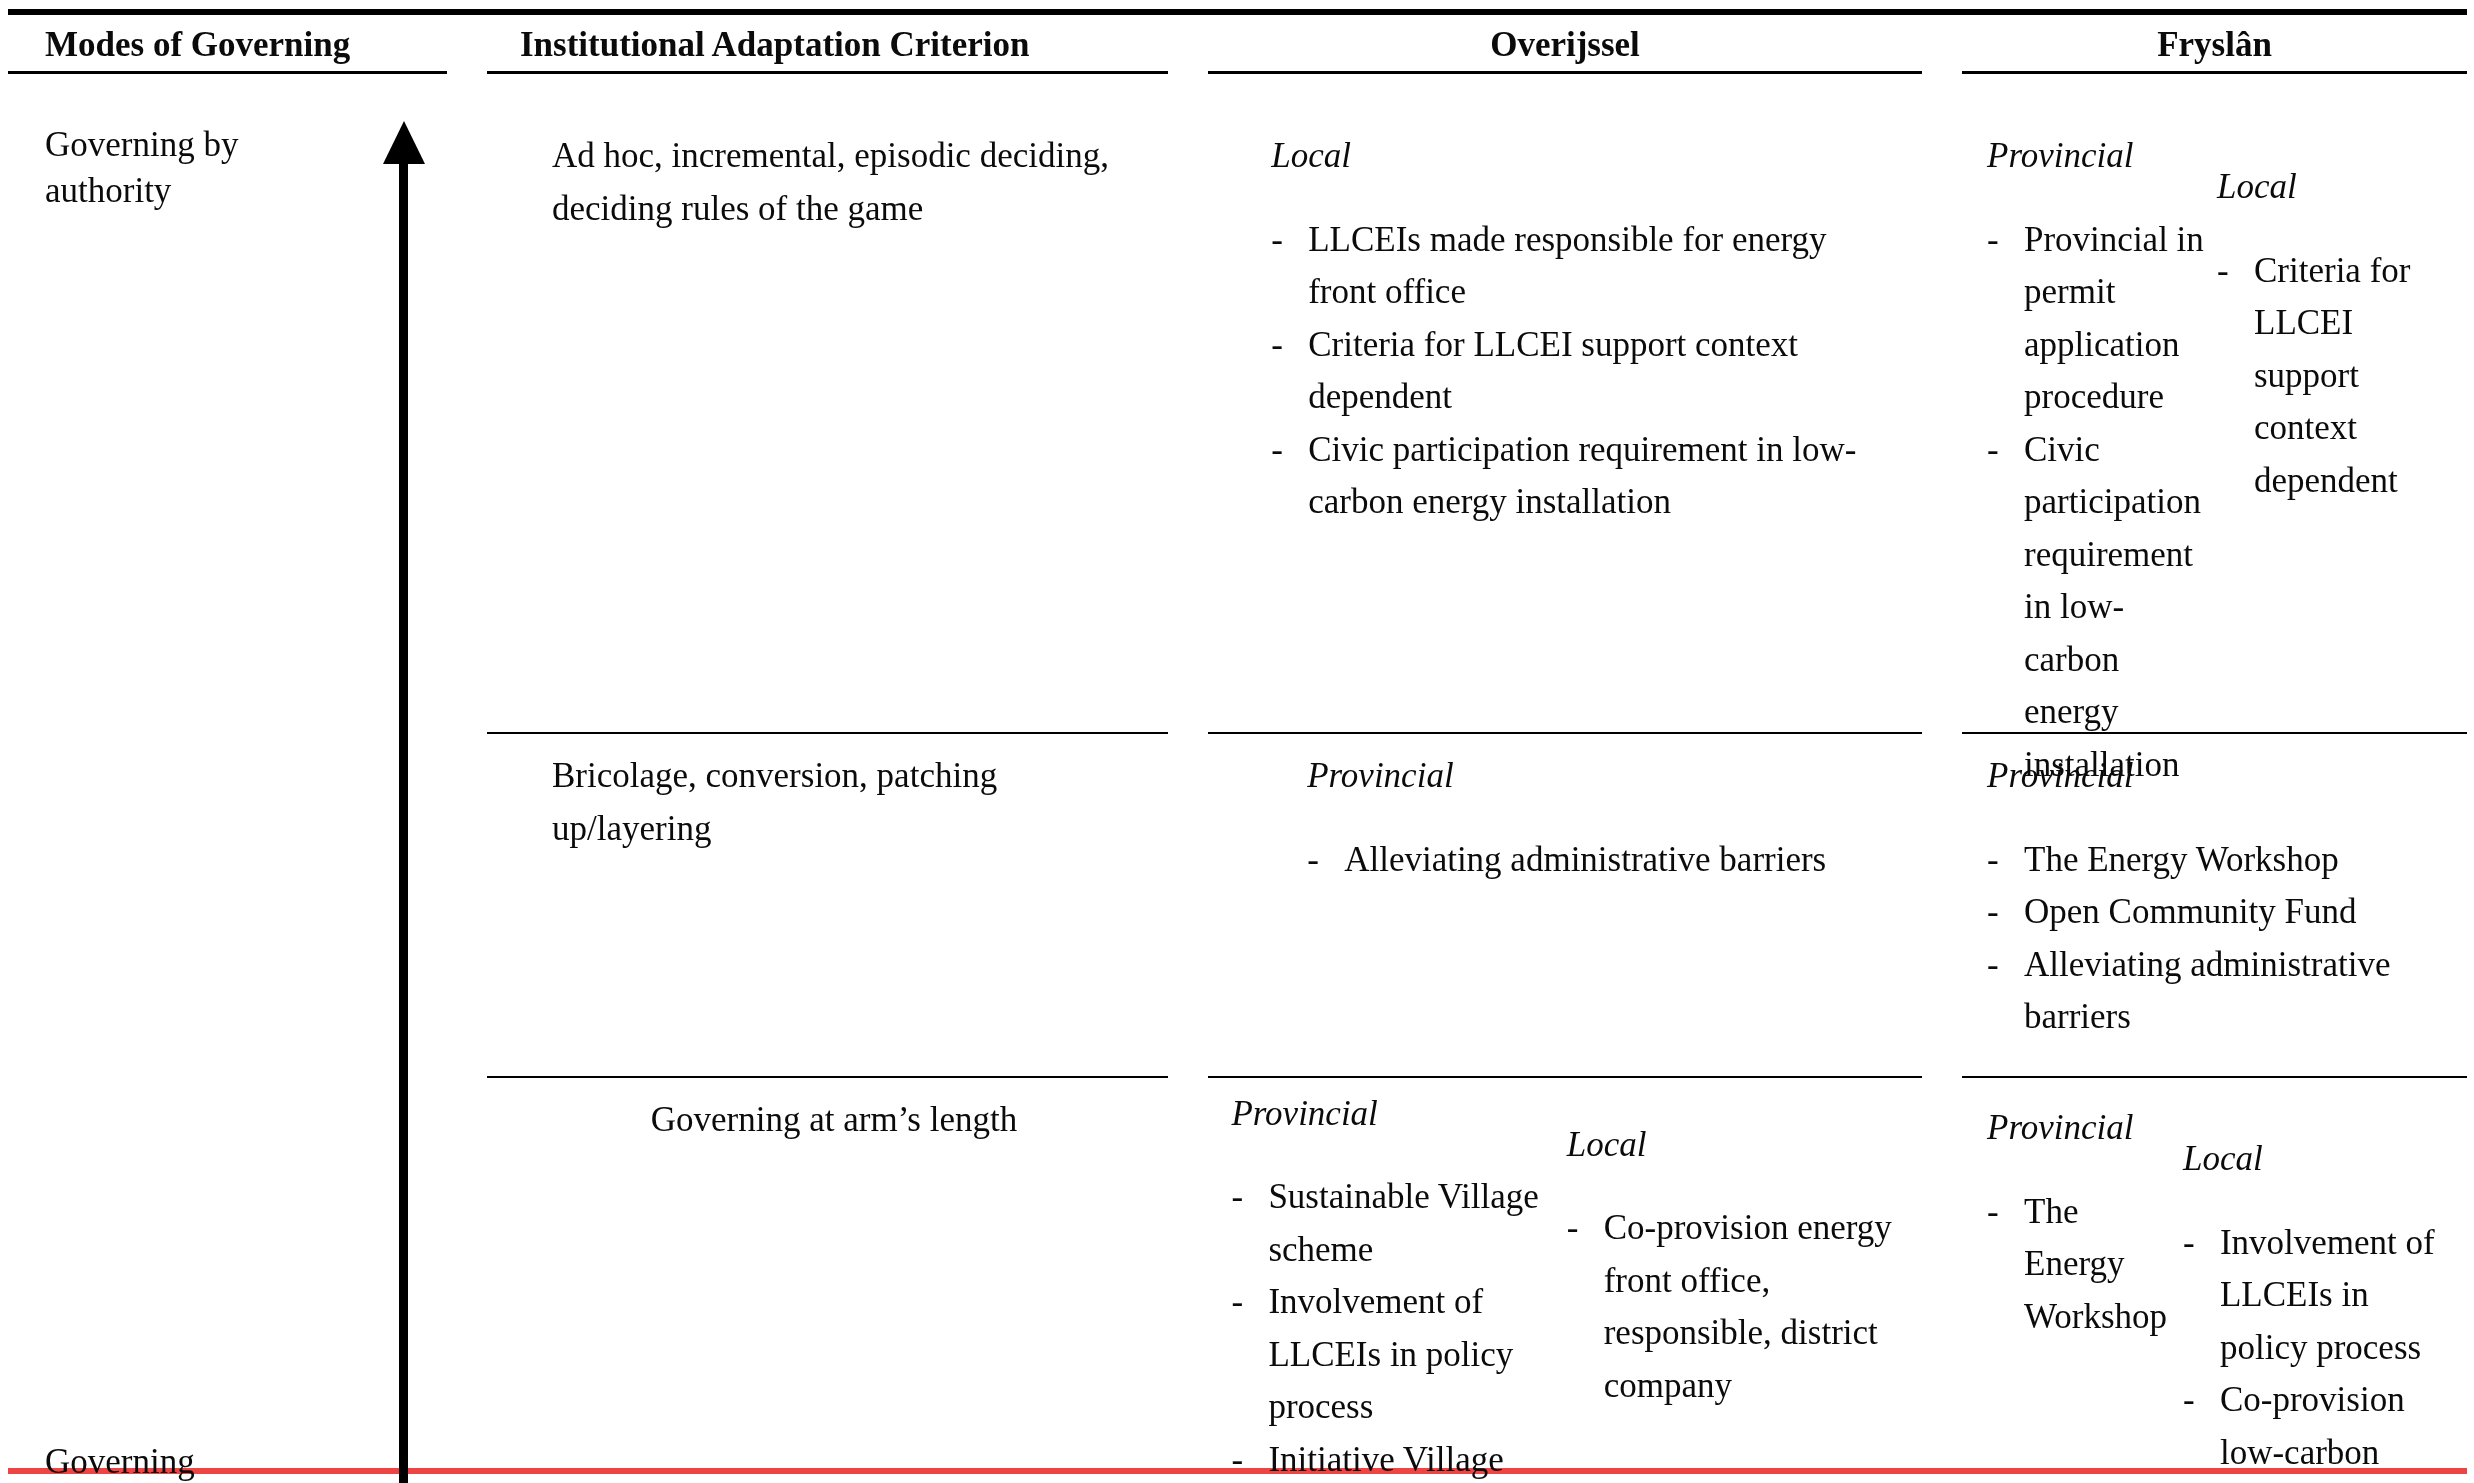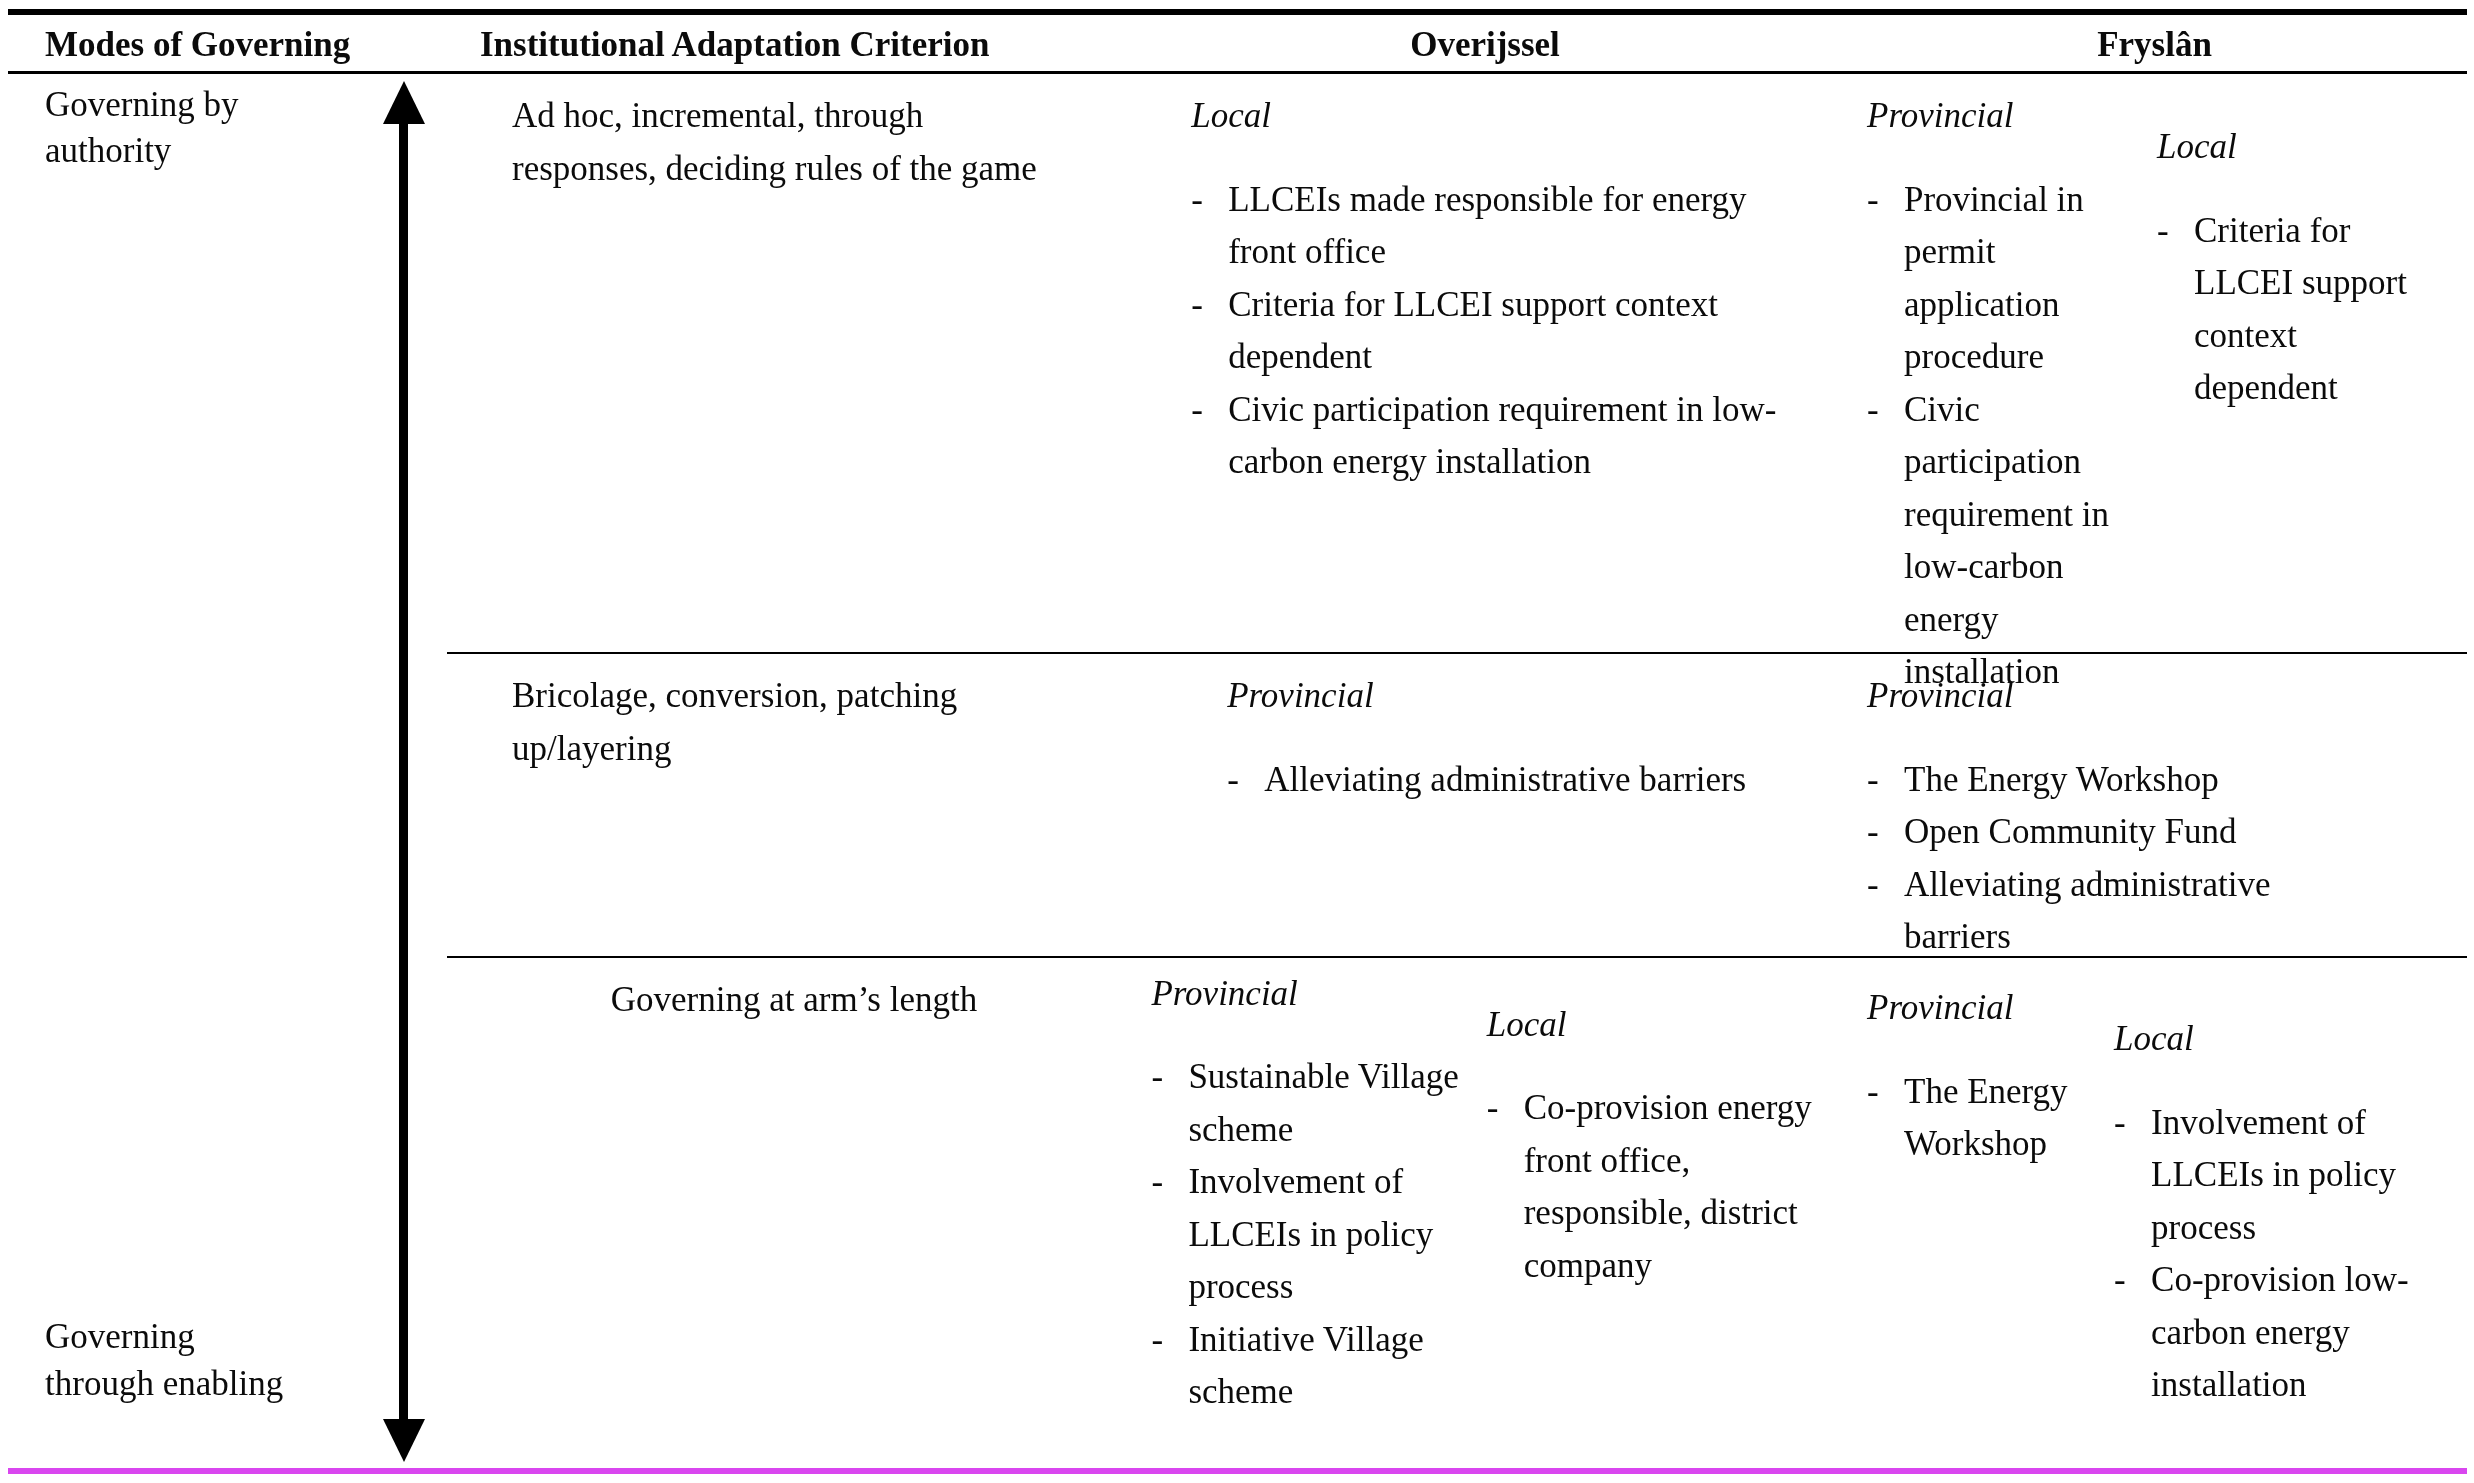--- a/index.html
+++ b/index.html
@@ -13,21 +13,22 @@
     font-size:35px;
     line-height:1.5;
     overflow:hidden;
   }
   .tbl {
     position:absolute; left:8px; right:8px; top:9.3px; bottom:9.3px;
     display:grid;
     grid-template-columns:439px 681px 714px 1fr;
     grid-template-rows:59px 578px 304px 1fr;
     border-top:6px solid #000;
-    border-bottom:6px solid #d946ef;
+    border-bottom:6px solid #ef4444;
+    gap:40px;
   }
   .col1{grid-column:1}.col2{grid-column:2}.col3{grid-column:3}.col4{grid-column:4}
   .rowh{grid-row:1}.row2{grid-row:2}.row3{grid-row:3}.row4{grid-row:4}
 
   .th {
     font-weight:bold;
     padding-top:6.7px;
     border-bottom:3.3px solid #000;
     line-height:1.3;
   }
@@ -103,21 +104,21 @@
       <div class="arrow">
         <div class="arrow-head arrow-up"></div>
         <div class="arrow-shaft"></div>
         <div class="arrow-head arrow-down"></div>
       </div>
       <div class="mode-label mode-bottom">Governing
 through enabling</div>
     </div>
 
     <div class="cell c2 v-center row2 col2">
-      <div class="crit-text">Ad hoc, incremental, through responses, deciding rules of the game</div>
+      <div class="crit-text">Ad hoc, incremental, episodic deciding, deciding rules of the game</div>
     </div>
 
     <div class="cell c3 v-center row2 col3">
       <div class="group">
         <div class="level">Local</div>
         <div class="bullets">
           <div class="bullet">
             <span class="dash">-</span>
             <span class="bt">LLCEIs made responsible for energy front office</span>
           </div>

